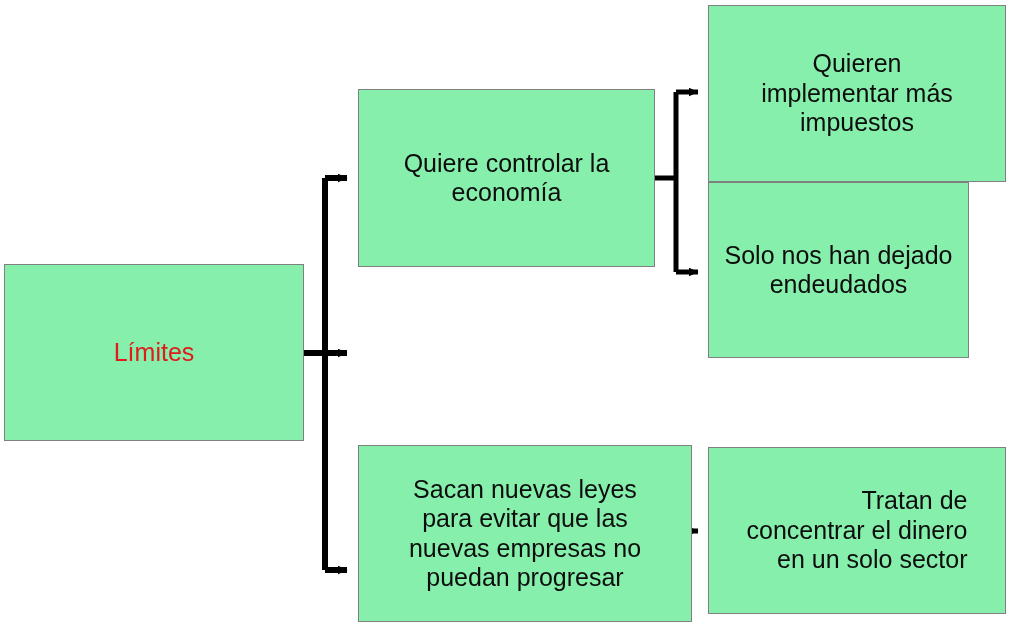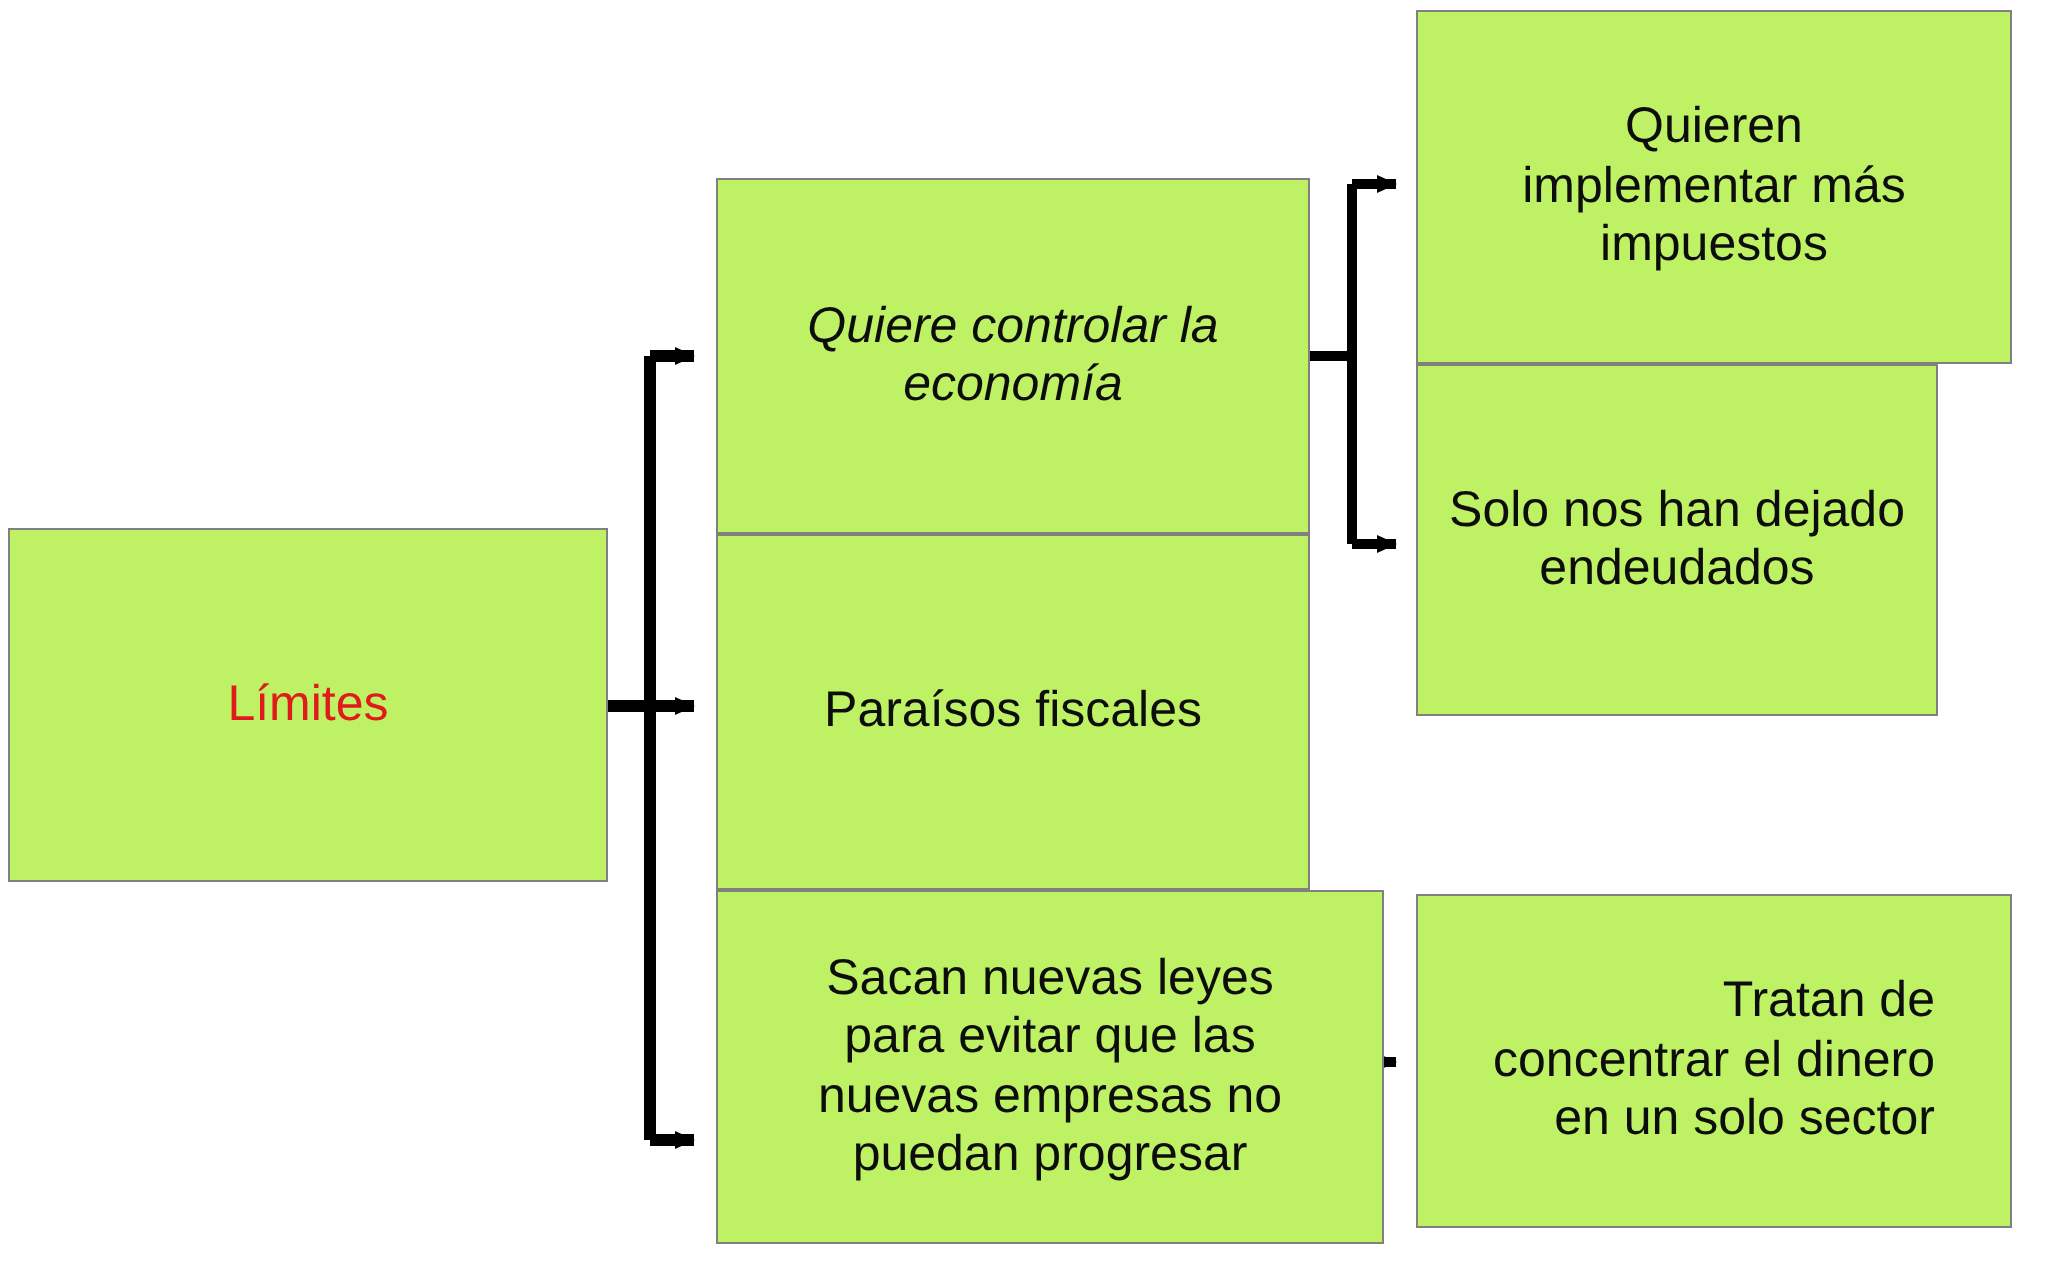--- a/index.html
+++ b/index.html
@@ -14,21 +14,21 @@
     position: relative;
     width: 1024px;
     height: 632px;
     background: #ffffff;
     overflow: hidden;
   }
   .node {
     position: absolute;
     box-sizing: border-box;
     border: 1px solid #808080;
-    background: #bef264;
+    background: #86efac;
     display: flex;
     align-items: center;
     justify-content: center;
     text-align: center;
     color: #0d0d0d;
     font-size: 25px;
     line-height: 1.18;
     padding: 2px 8px;
     white-space: pre-line;
   }
@@ -71,24 +71,23 @@
       <path d="M676,272 L698,272" stroke="#000000" stroke-width="5" fill="none" marker-end="url(#arrowhead)"></path>
     </g>
 
     <g>
       <path d="M655,531 L698,531" stroke="#000000" stroke-width="5" fill="none" marker-end="url(#arrowhead)"></path>
     </g>
   </svg>
 
   <div class="node node-root" style="left:4px; top:264px; width:300px; height:177px;">Límites</div>
 
-  <div class="node" style="left:358px; top:89px; width:297px; height:178px;font-style:italic;">Quiere controlar la
+  <div class="node" style="left:358px; top:89px; width:297px; height:178px;">Quiere controlar la
 economía</div>
 
-  <div class="node" style="left:358px; top:267px; width:297px; height:178px;">Paraísos fiscales</div>
 
   <div class="node" style="left:358px; top:445px; width:334px; height:177px;">Sacan nuevas leyes
 para evitar que las
 nuevas empresas no
 puedan progresar</div>
 
   <div class="node" style="left:708px; top:5px; width:298px; height:177px;">Quieren
 implementar más
 impuestos</div>
 

